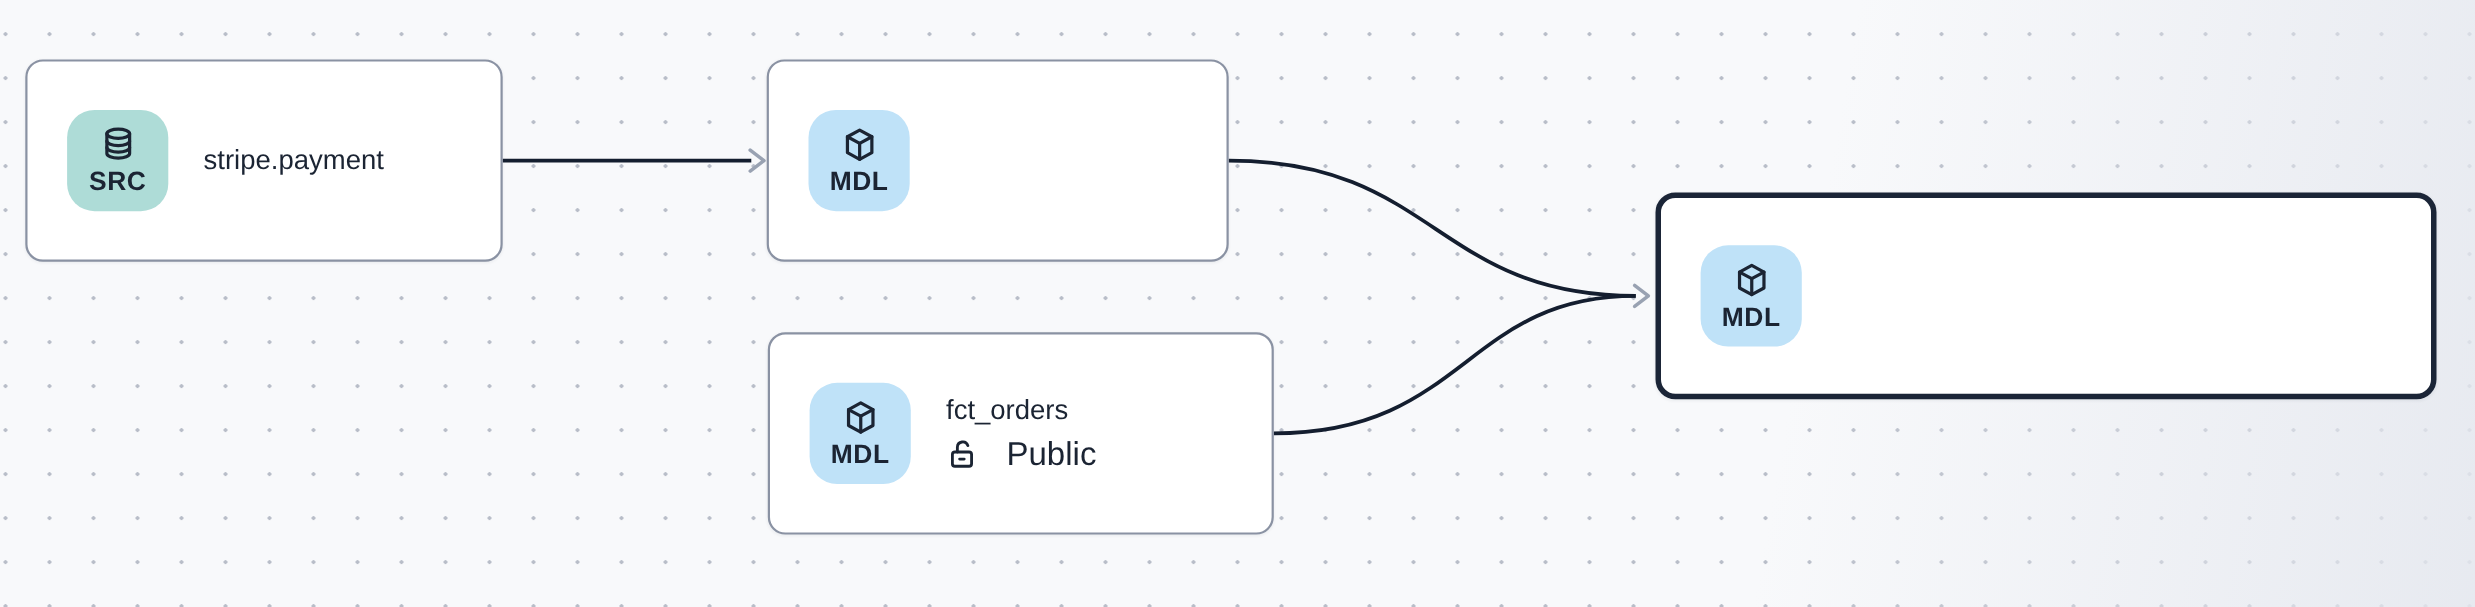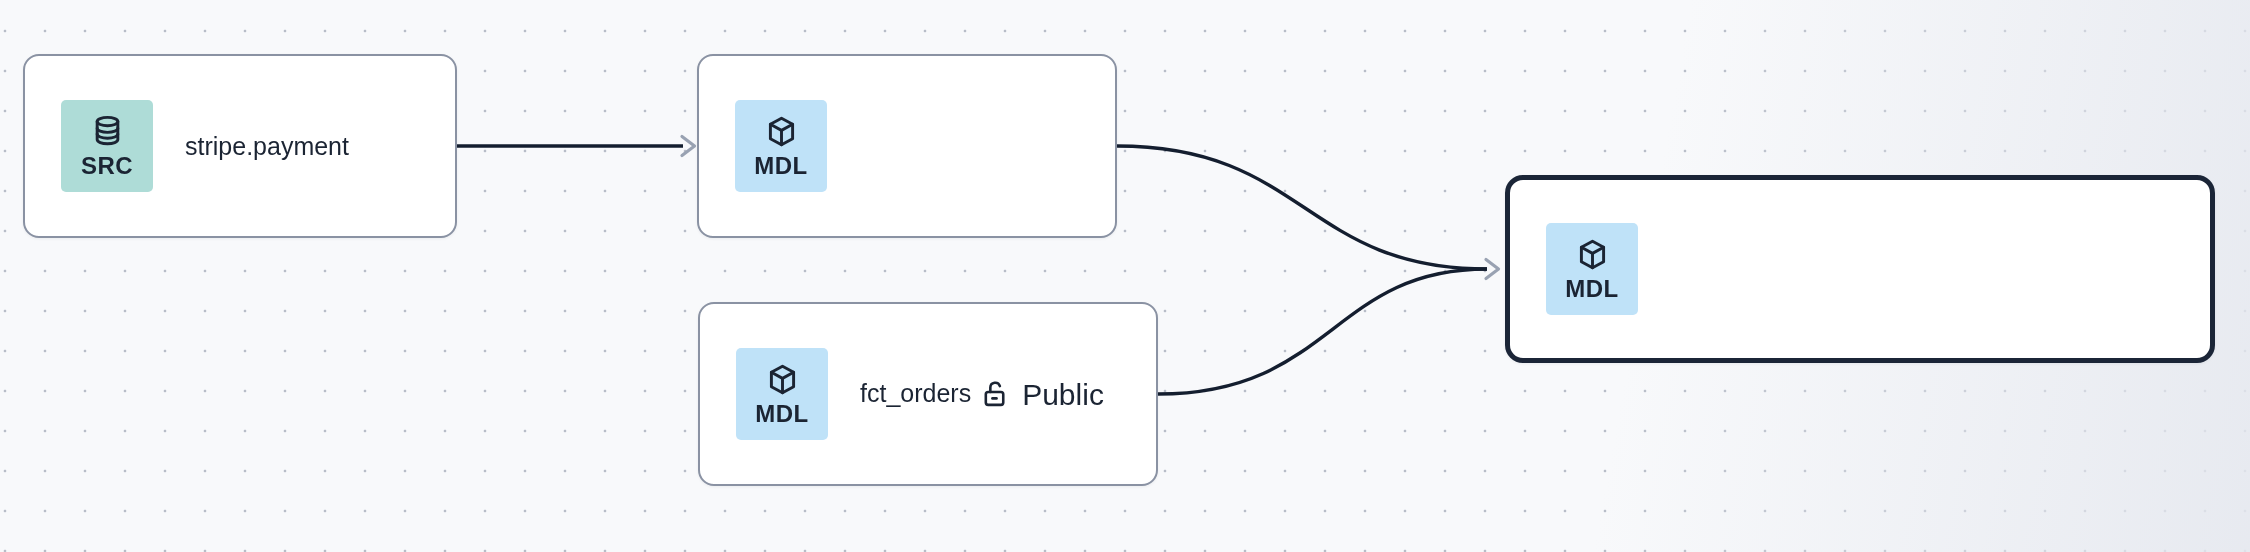--- a/index.html
+++ b/index.html
@@ -27,32 +27,32 @@
   .arrowhead{stroke:var(--arrow);stroke-width:3.2;fill:none;stroke-linecap:round;stroke-linejoin:round}
   .node{
     position:absolute;display:flex;align-items:center;
     background:#fff;border:2.5px solid var(--node-border);border-radius:16px;
     padding-left:36px;gap:32px;
     box-shadow:0 1px 3px rgba(23,31,48,.06);
     cursor:pointer;
   }
   .node.selected{border:5px solid var(--sel-border);border-radius:18px}
   .badge{
-    width:92px;height:92px;border-radius:5px;flex:0 0 auto;
+    width:92px;height:92px;border-radius:25px;flex:0 0 auto;
     display:flex;flex-direction:column;align-items:center;justify-content:center;
     gap:2px;
   }
   .badge.src{background:var(--src-badge)}
   .badge.mdl{background:var(--mdl-badge)}
   .badge svg{width:37px;height:37px;stroke:var(--text);stroke-width:1.9;fill:none;
     stroke-linecap:round;stroke-linejoin:round}
   .badge .badge-label{font-size:24px;font-weight:600;letter-spacing:.5px;line-height:1.05}
   .node-label{font-size:25px;line-height:1.2;white-space:nowrap}
-  .label-stack{display:flex;flex-direction:row;gap:9px}
-  .access-row{display:flex;align-items:center;gap:11px}
+  .label-stack{display:flex;flex-direction:column;gap:9px}
+  .access-row{display:flex;align-items:center;gap:24px}
   .access-row svg{width:31px;height:31px;stroke:var(--text);stroke-width:2;fill:none;
     stroke-linecap:round;stroke-linejoin:round}
   .access-label{font-size:30px;line-height:1.1;white-space:nowrap}
 </style>
 </head>
 <body>
 
 <div class="canvas">
 
   <svg class="edge-layer" viewBox="0 0 2250 552">

